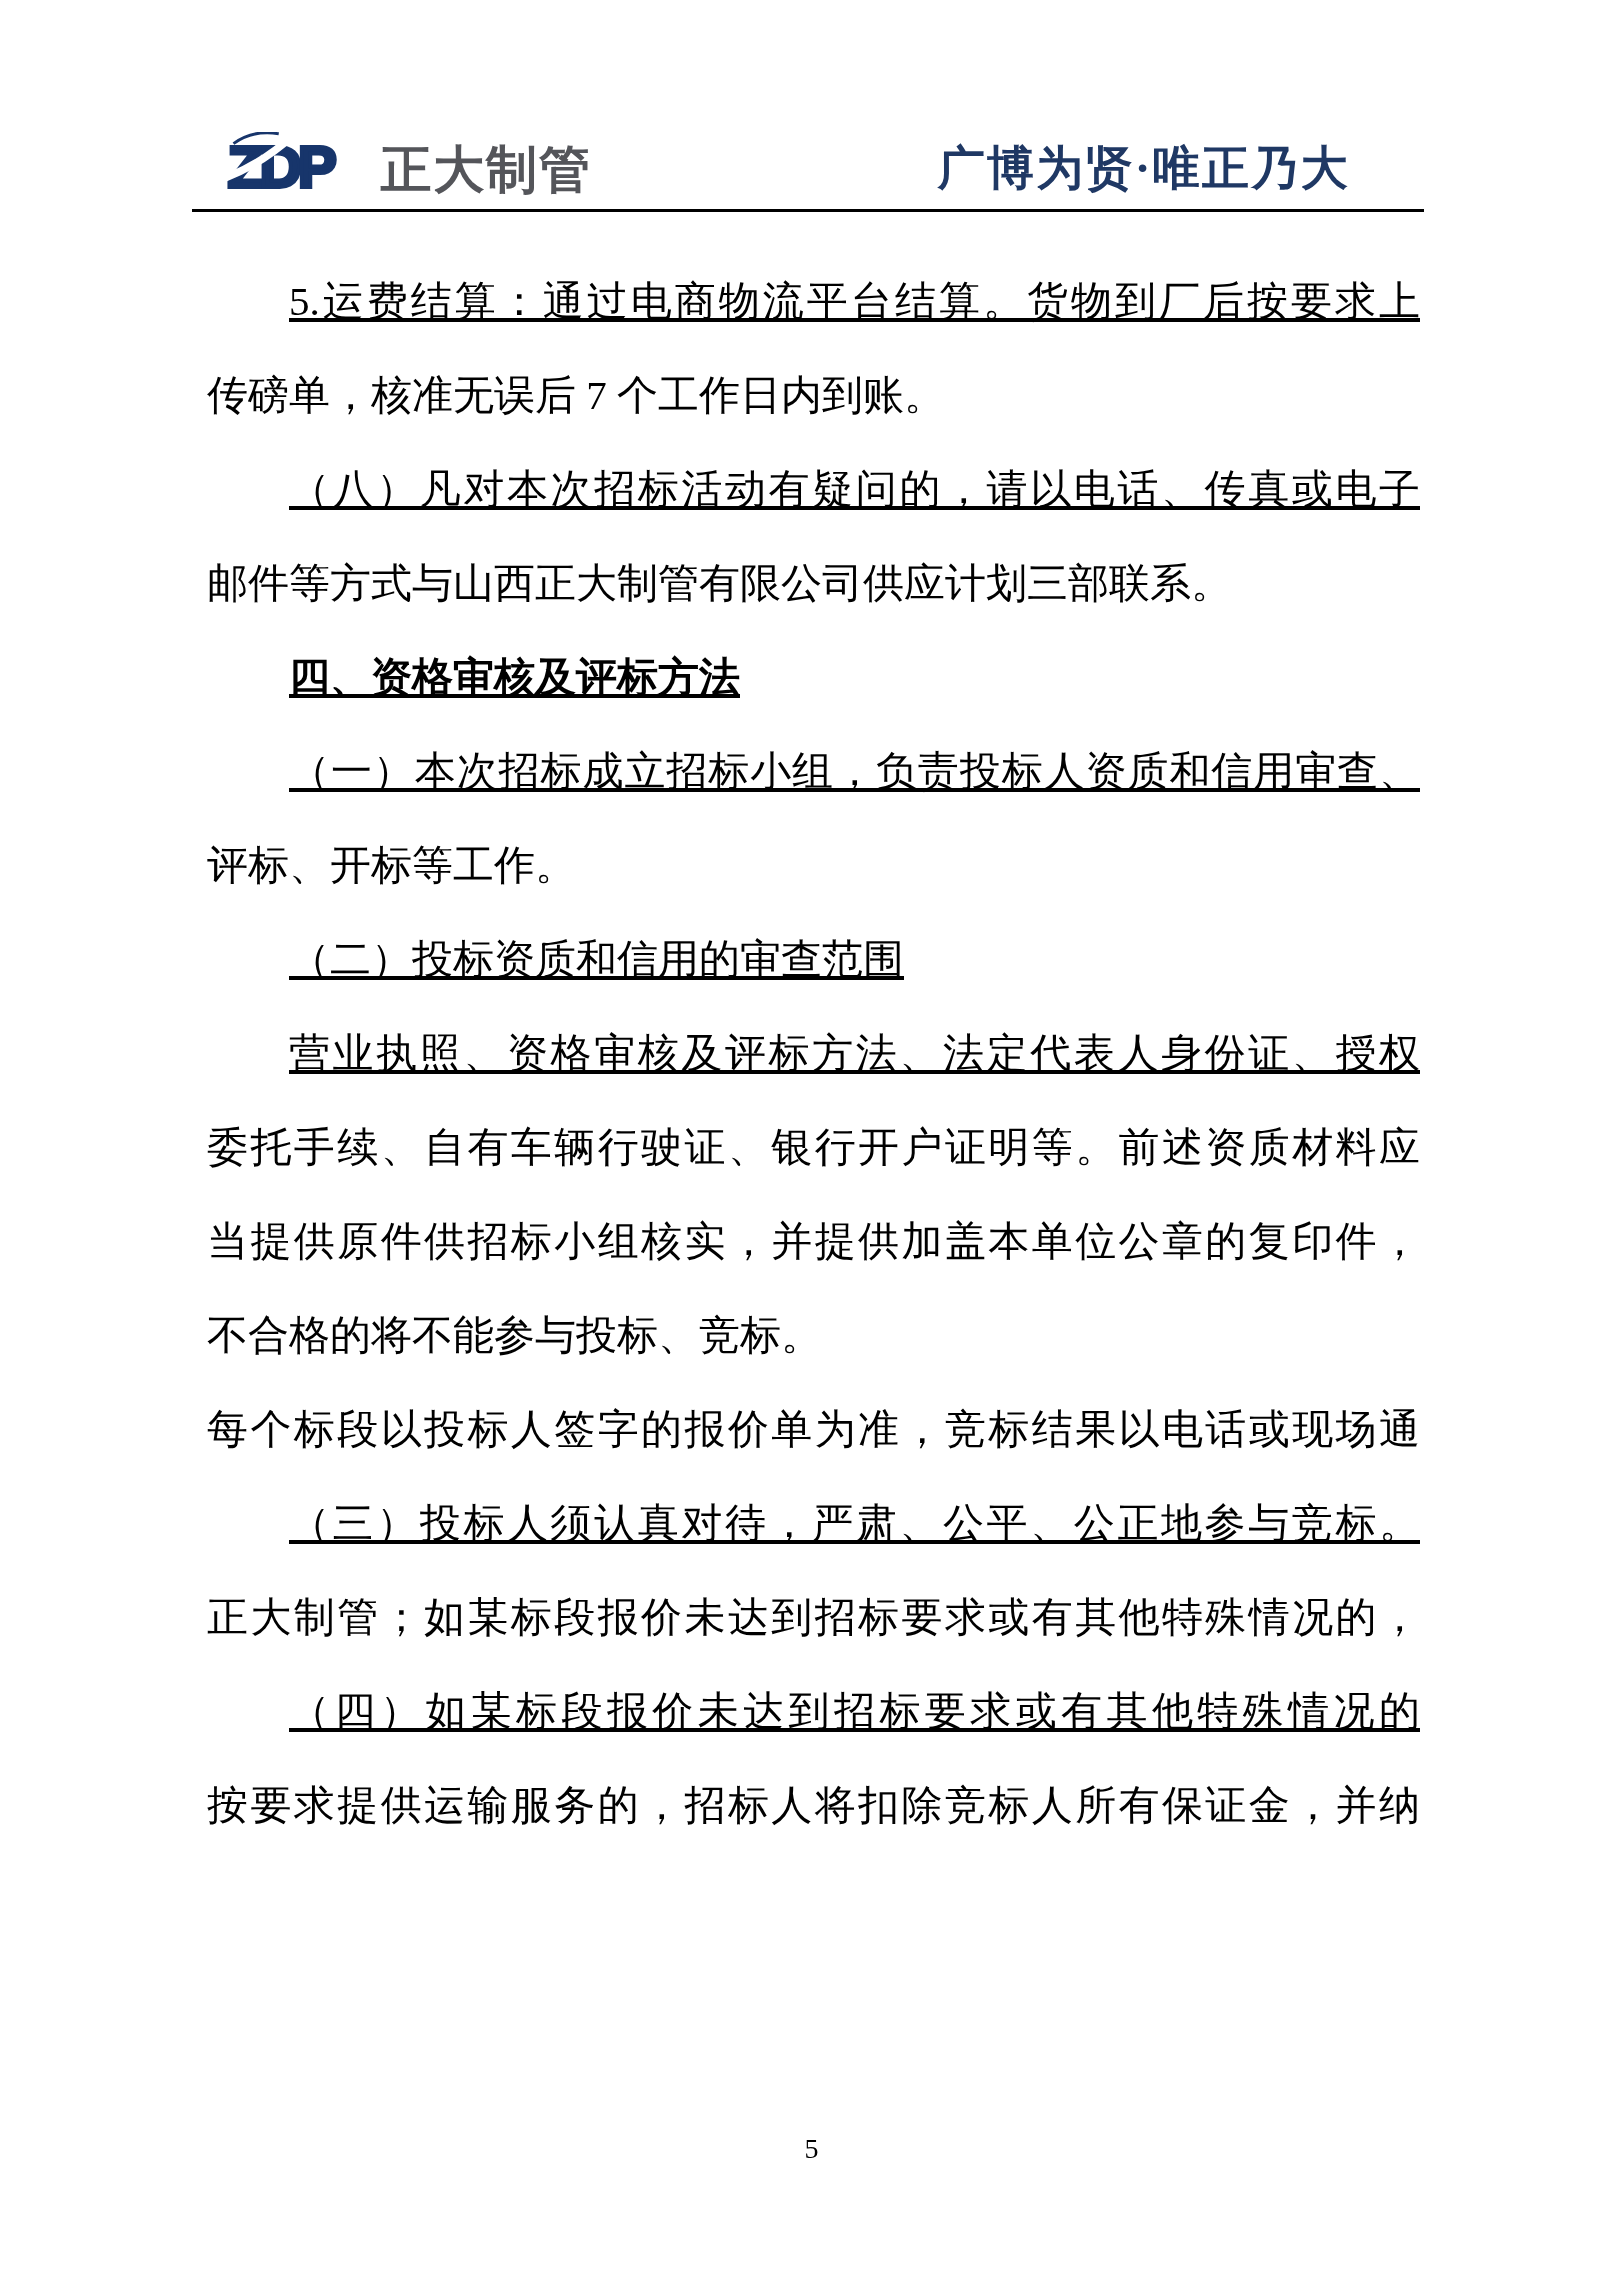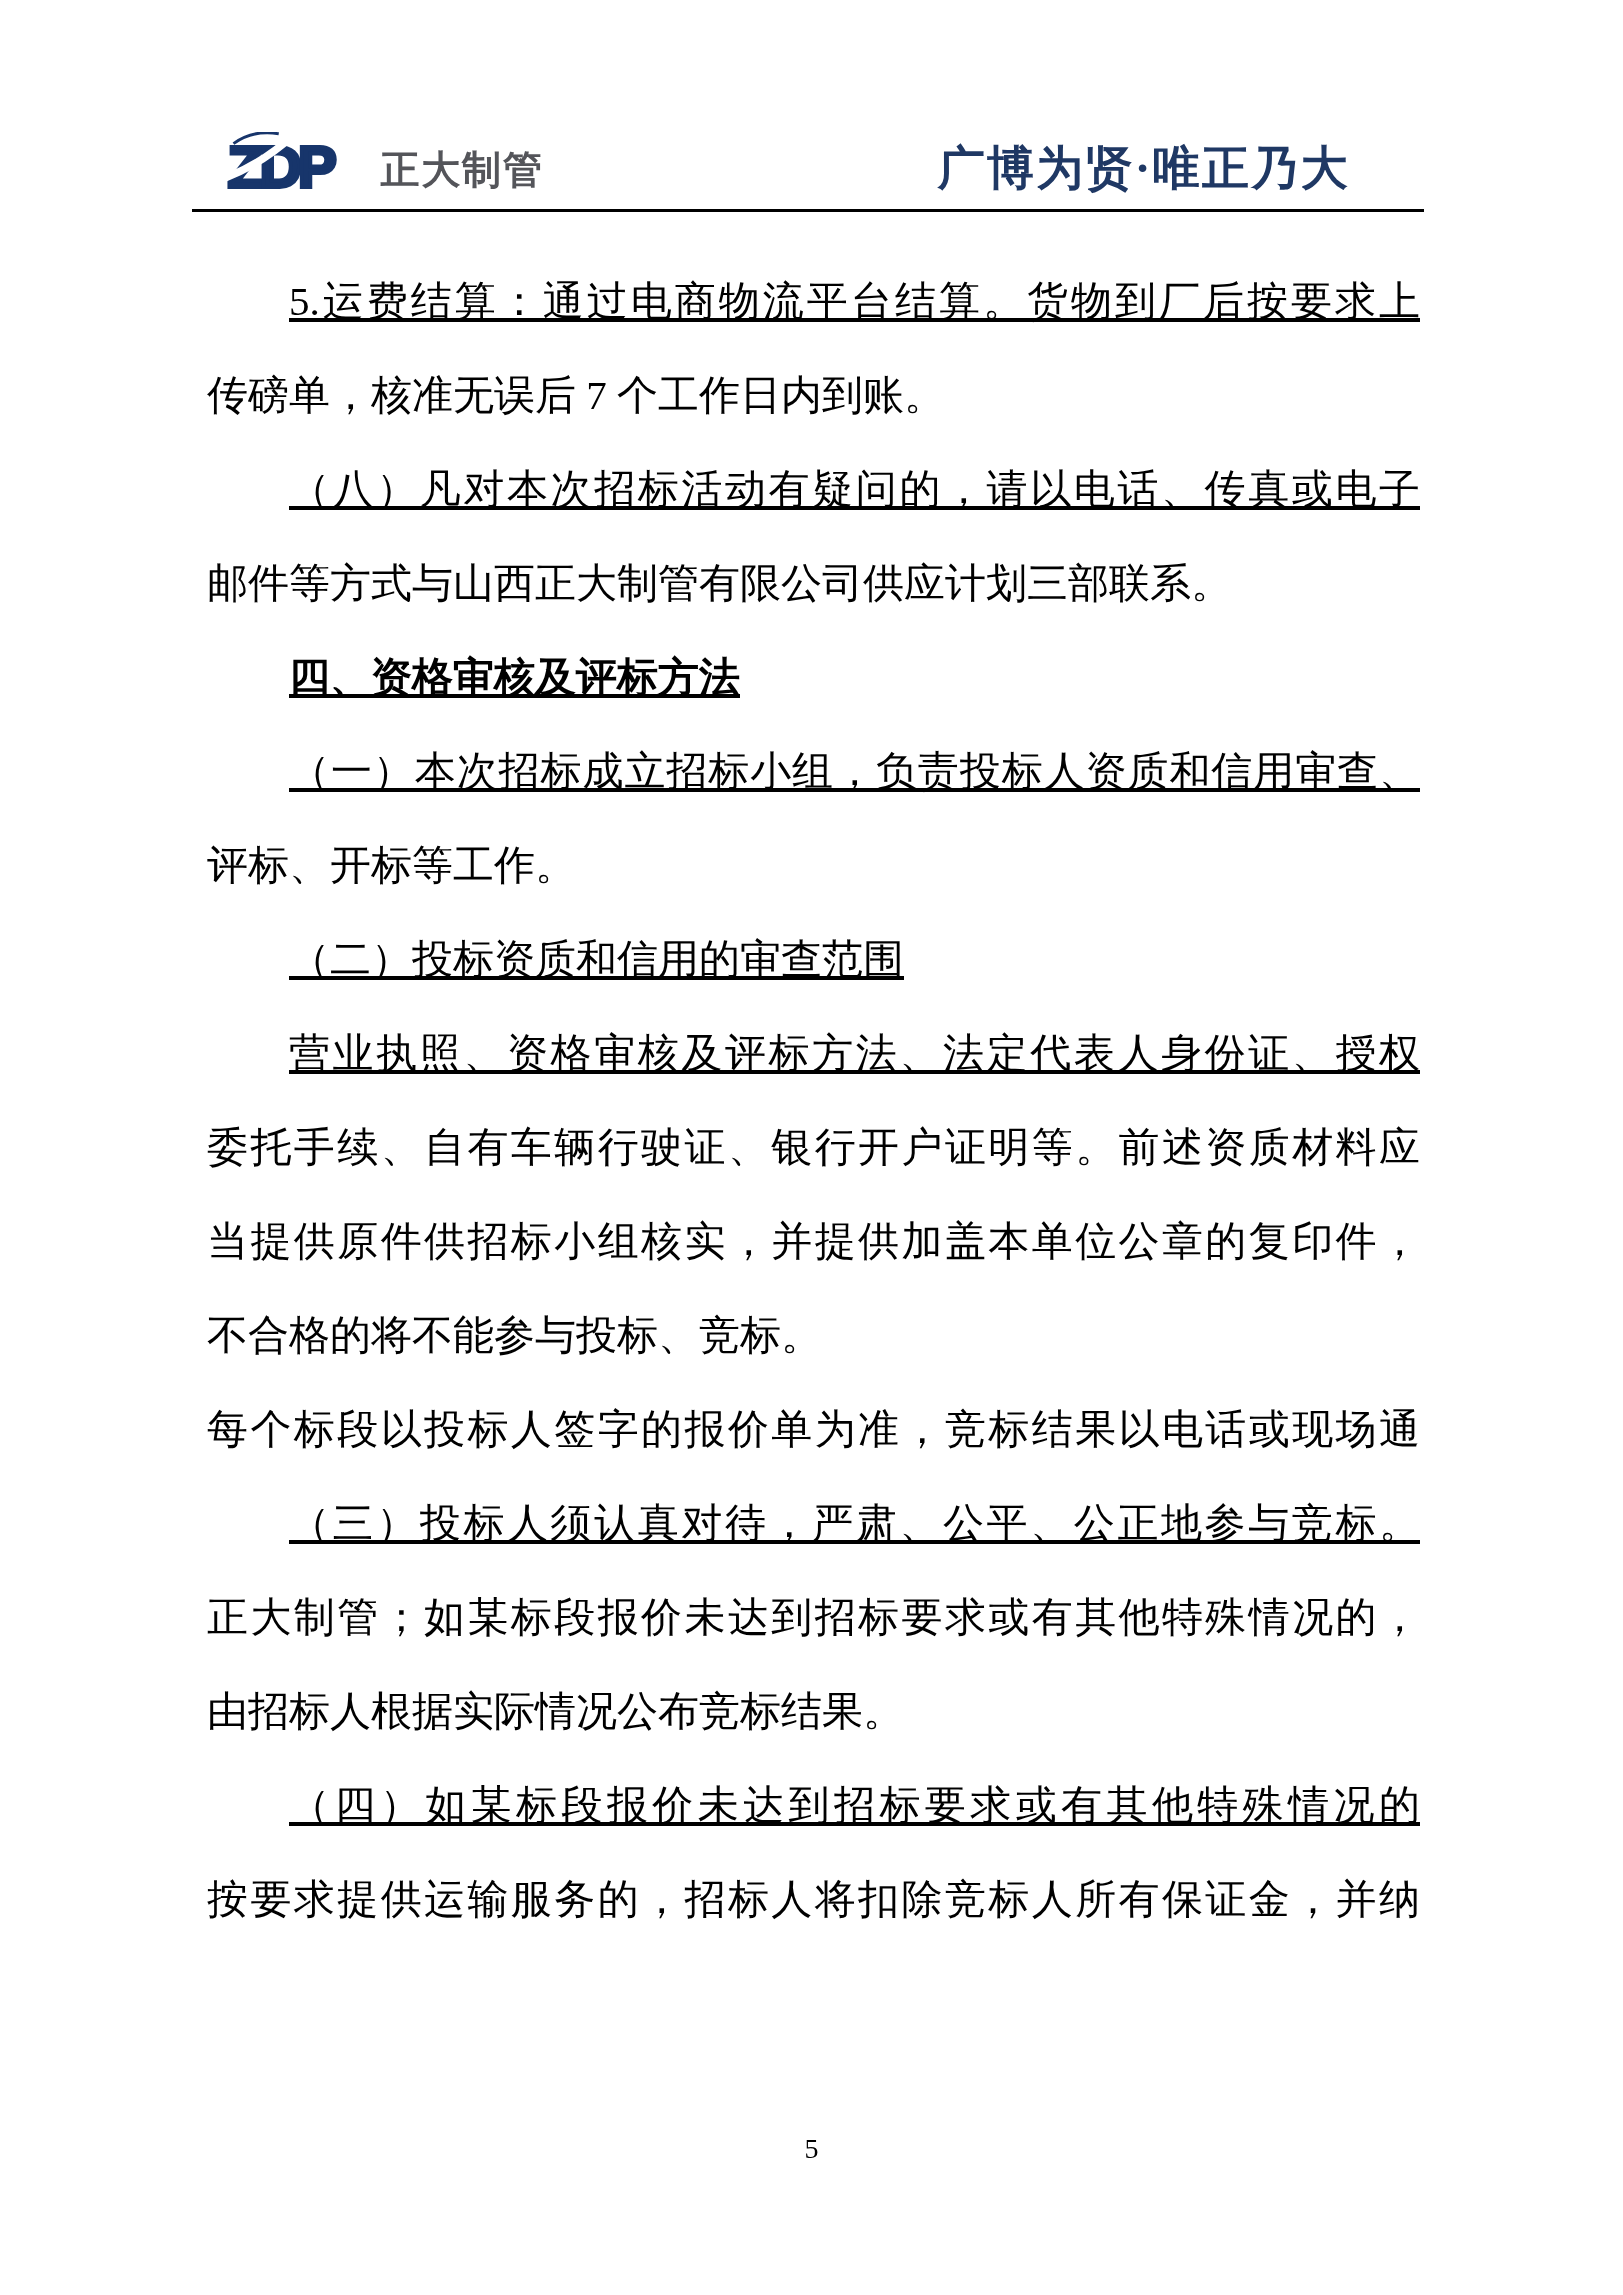--- a/index.html
+++ b/index.html
@@ -15,21 +15,21 @@
 
   
   .logo-group {
     position:absolute; left:227px; top:132px; height:64px;
     display:flex; align-items:center; gap:17.5px;
   }
   .zdp-mark { display:block; }
   .logo-cn {
     font-family:"Liberation Sans", sans-serif;
     font-weight:bold;
-    font-size:39px; line-height:58px;
+    font-size:51px; line-height:58px;
     letter-spacing:1.8px;
     color:var(--gray, #54555a);
     white-space:nowrap;
     margin-top:12px;
   }
   .slogan {
     position:absolute; right:273px; top:150px;
     font-family:"Liberation Serif", serif;
     font-weight:bold;
     font-size:47px; line-height:37px;
@@ -99,21 +99,20 @@
       <div class="line indent flush">（一）本次招标成立招标小组，负责投标人资质和信用审查、</div>
       <div class="line">评标、开标等工作。</div>
       <div class="line indent">（二）投标资质和信用的审查范围</div>
       <div class="line indent flush">营业执照、资格审核及评标方法、法定代表人身份证、授权</div>
       <div class="line flush">委托手续、自有车辆行驶证、银行开户证明等。前述资质材料应</div>
       <div class="line flush">当提供原件供招标小组核实，并提供加盖本单位公章的复印件，</div>
       <div class="line">不合格的将不能参与投标、竞标。</div>
       <div class="line flush">每个标段以投标人签字的报价单为准，竞标结果以电话或现场通</div>
       <div class="line indent flush">（三）投标人须认真对待，严肃、公平、公正地参与竞标。</div>
       <div class="line flush">正大制管；如某标段报价未达到招标要求或有其他特殊情况的，</div>
-      <div class="line">由招标人根据实际情况公布竞标结果。</div>
       <div class="line indent flush">（四）如某标段报价未达到招标要求或有其他特殊情况的</div>
       <div class="line flush">按要求提供运输服务的，招标人将扣除竞标人所有保证金，并纳</div>
     </main>
 
   <footer class="footer">
     <span class="pagenum">5</span>
   </footer>
 
 </div>
 

